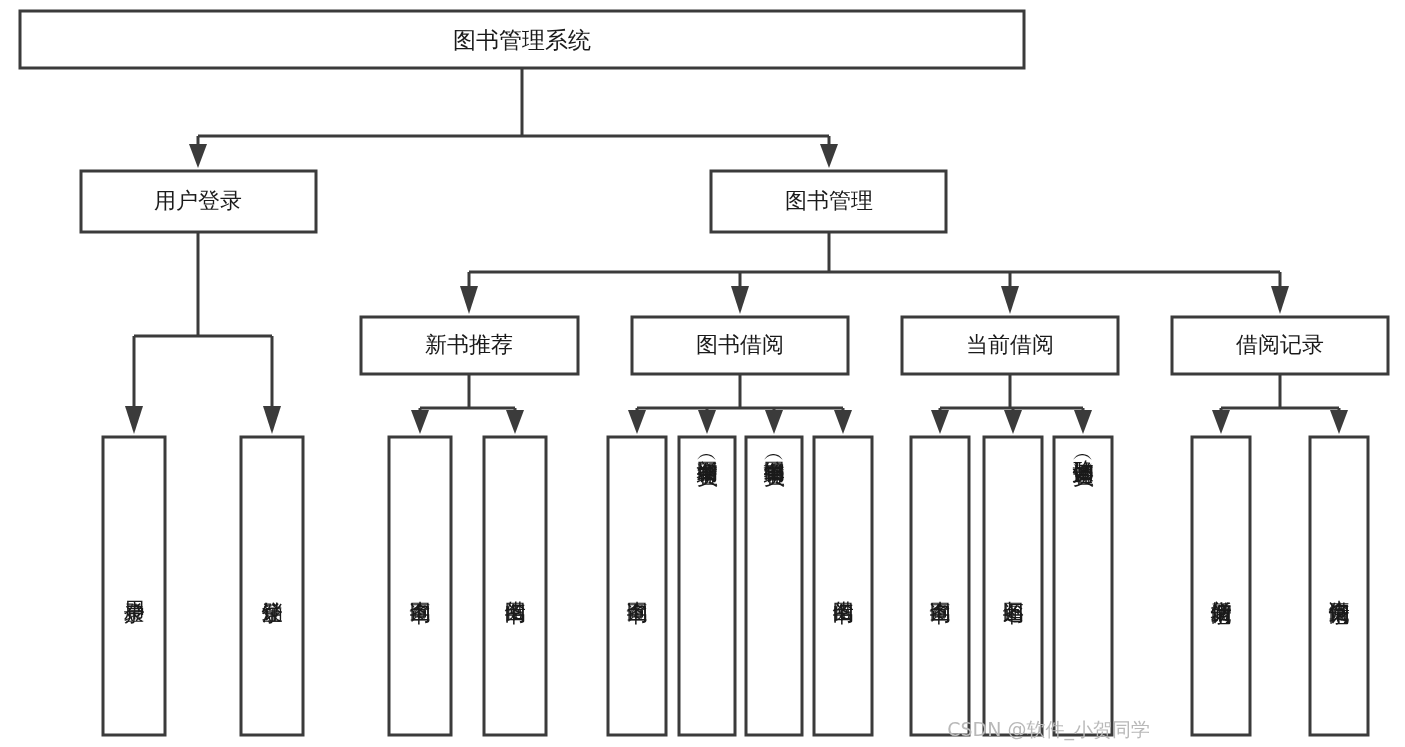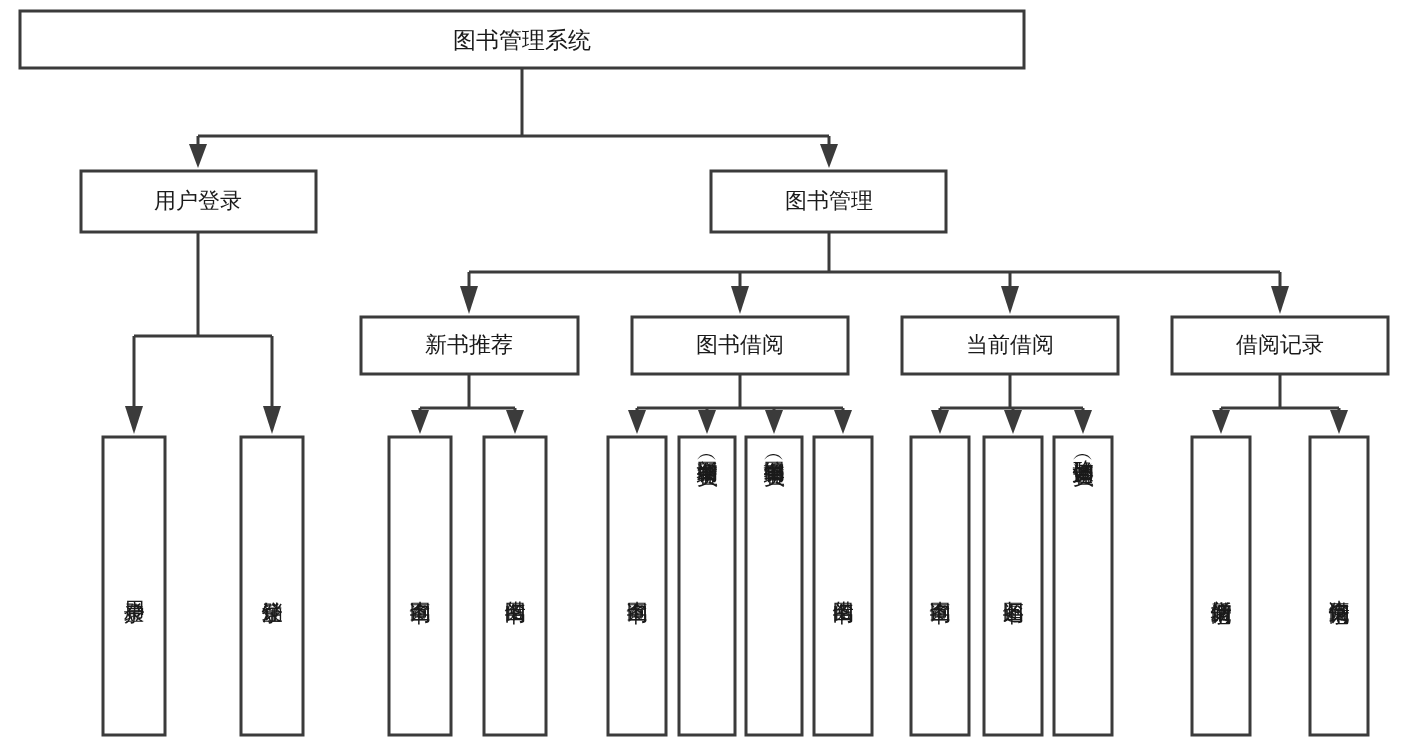--- a/index.html
+++ b/index.html
@@ -245,14 +245,15 @@
   </div>
 
   <div class="vert-label-wrap" style="left:1192px; top:437px; width:58px; height:298px;">
     <span class="vert-label">新增借阅记录</span>
   </div>
 
   <div class="vert-label-wrap" style="left:1310px; top:437px; width:58px; height:298px;">
     <span class="vert-label">查询借阅记录</span>
   </div>
 
+  <div class="watermark">CSDN @软件_小贺同学</div>
 
 </div>
 
 </body></html>

